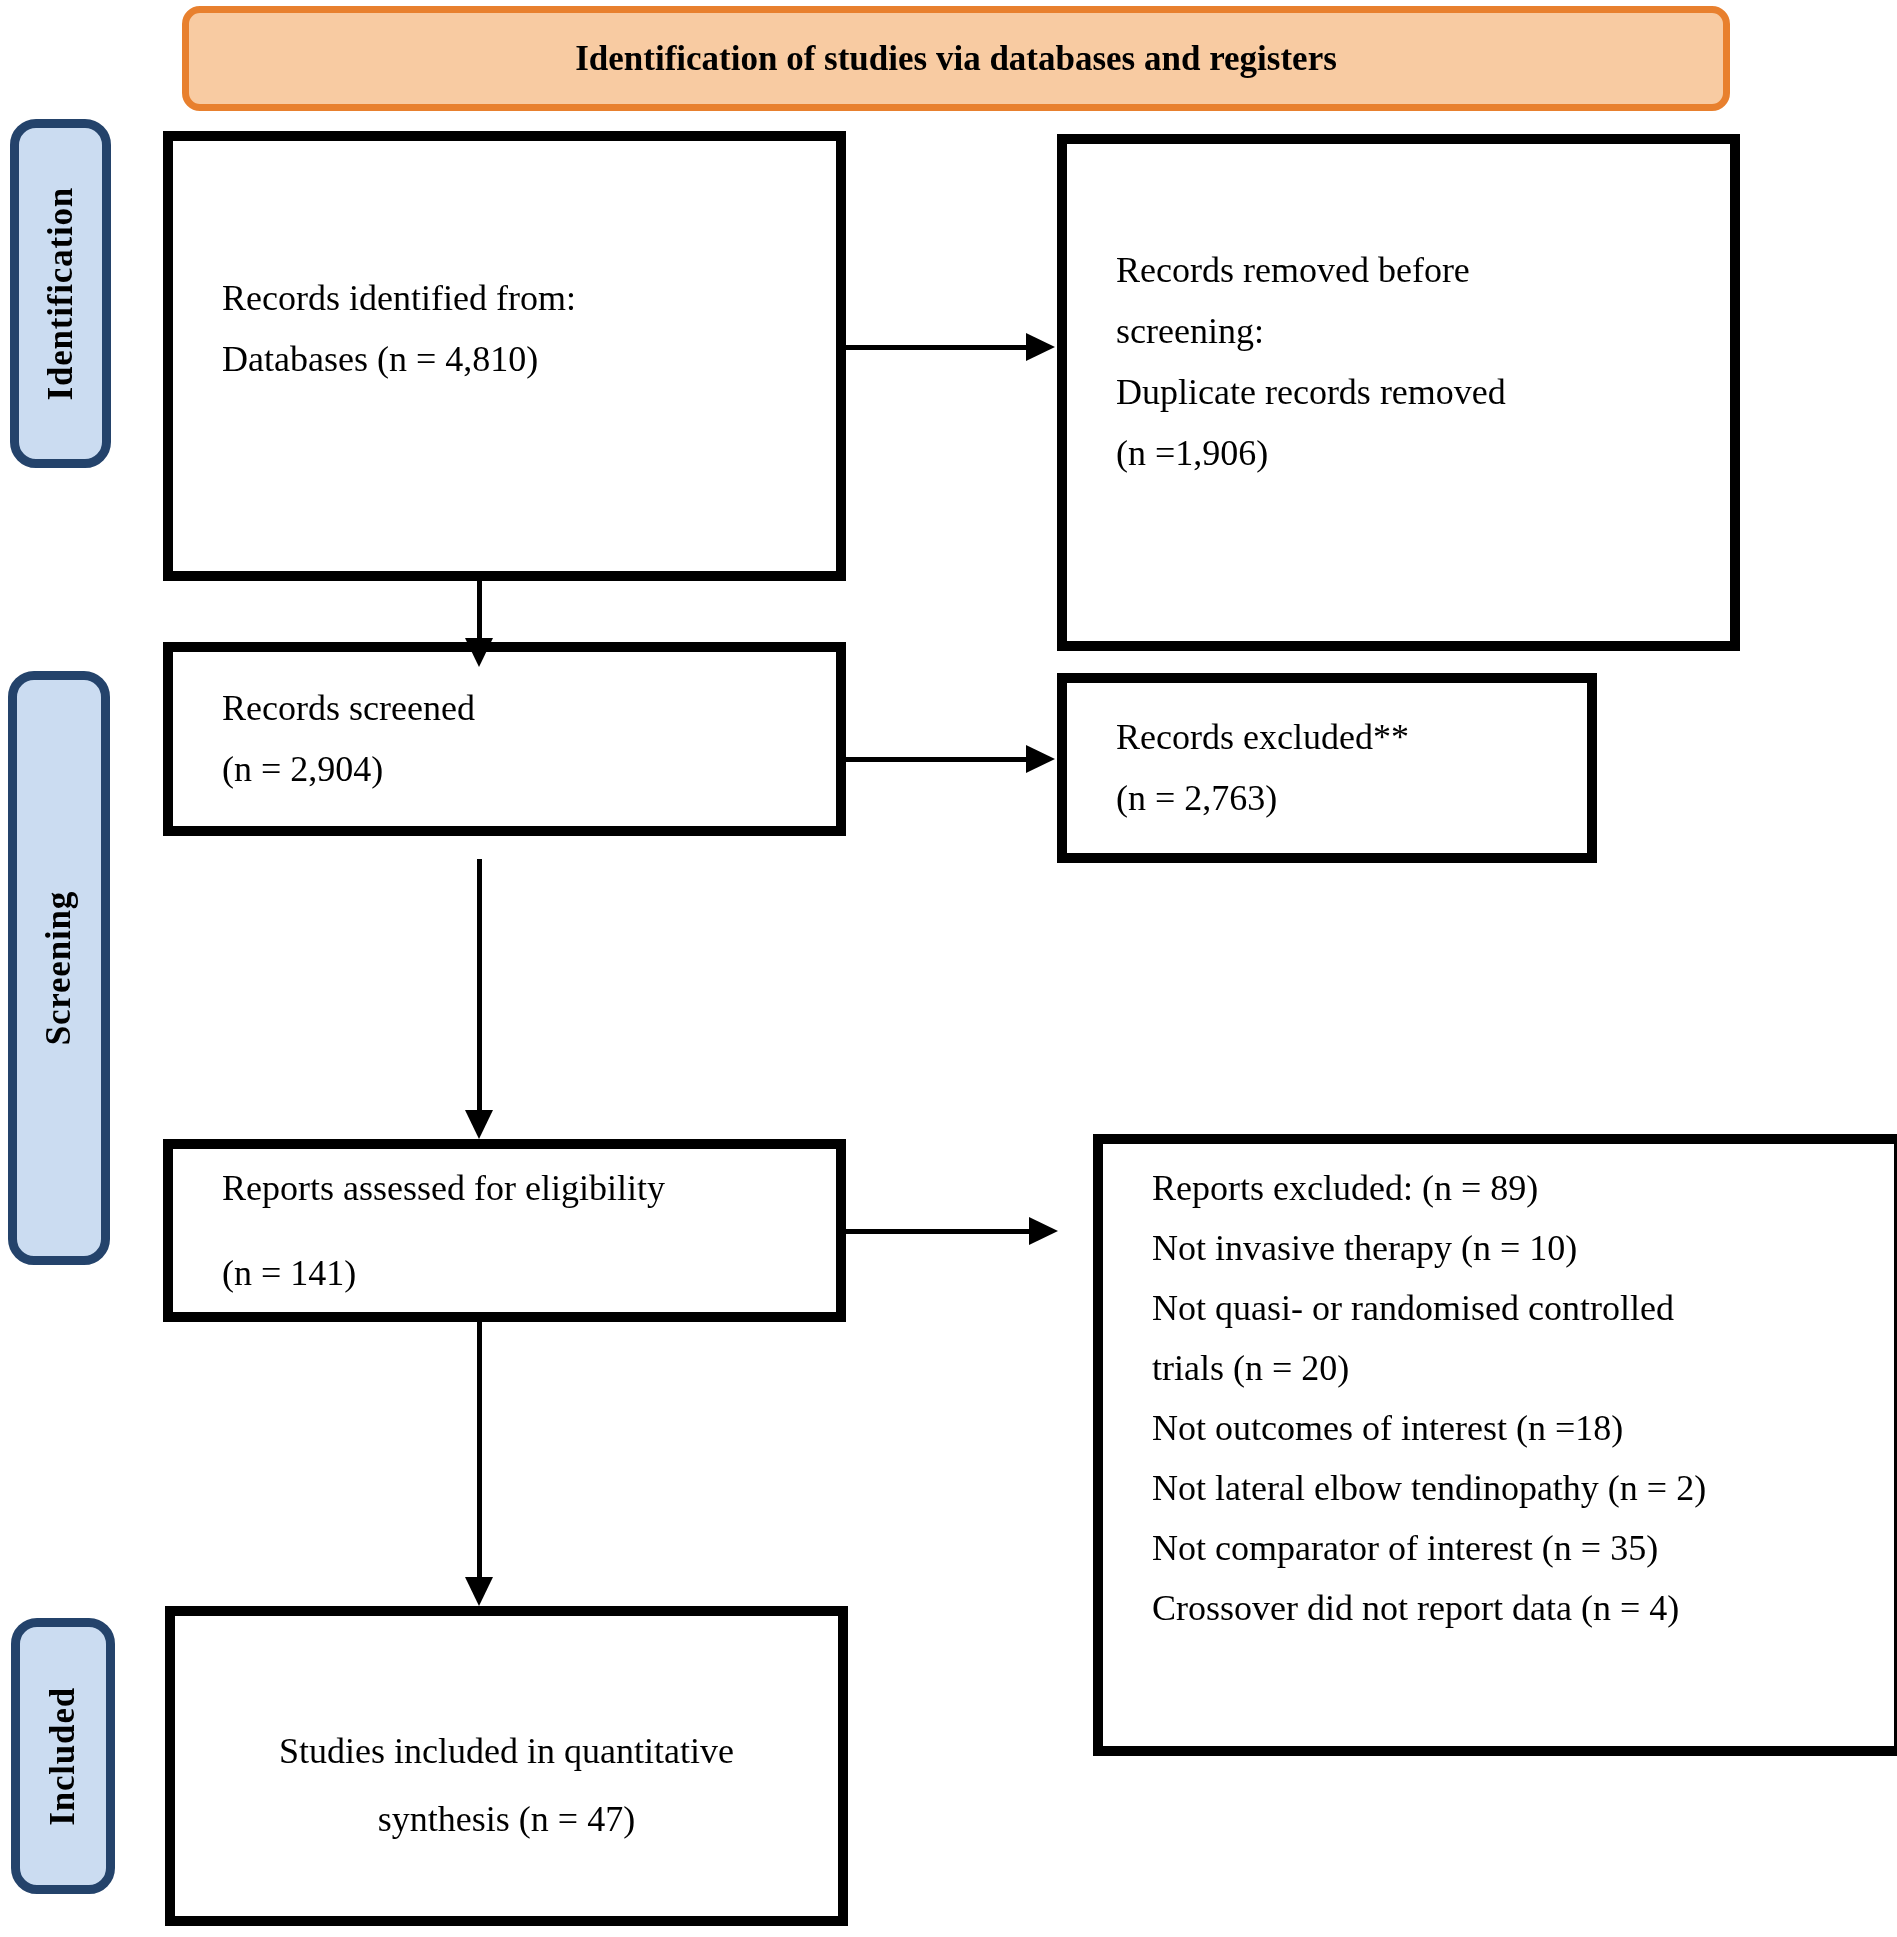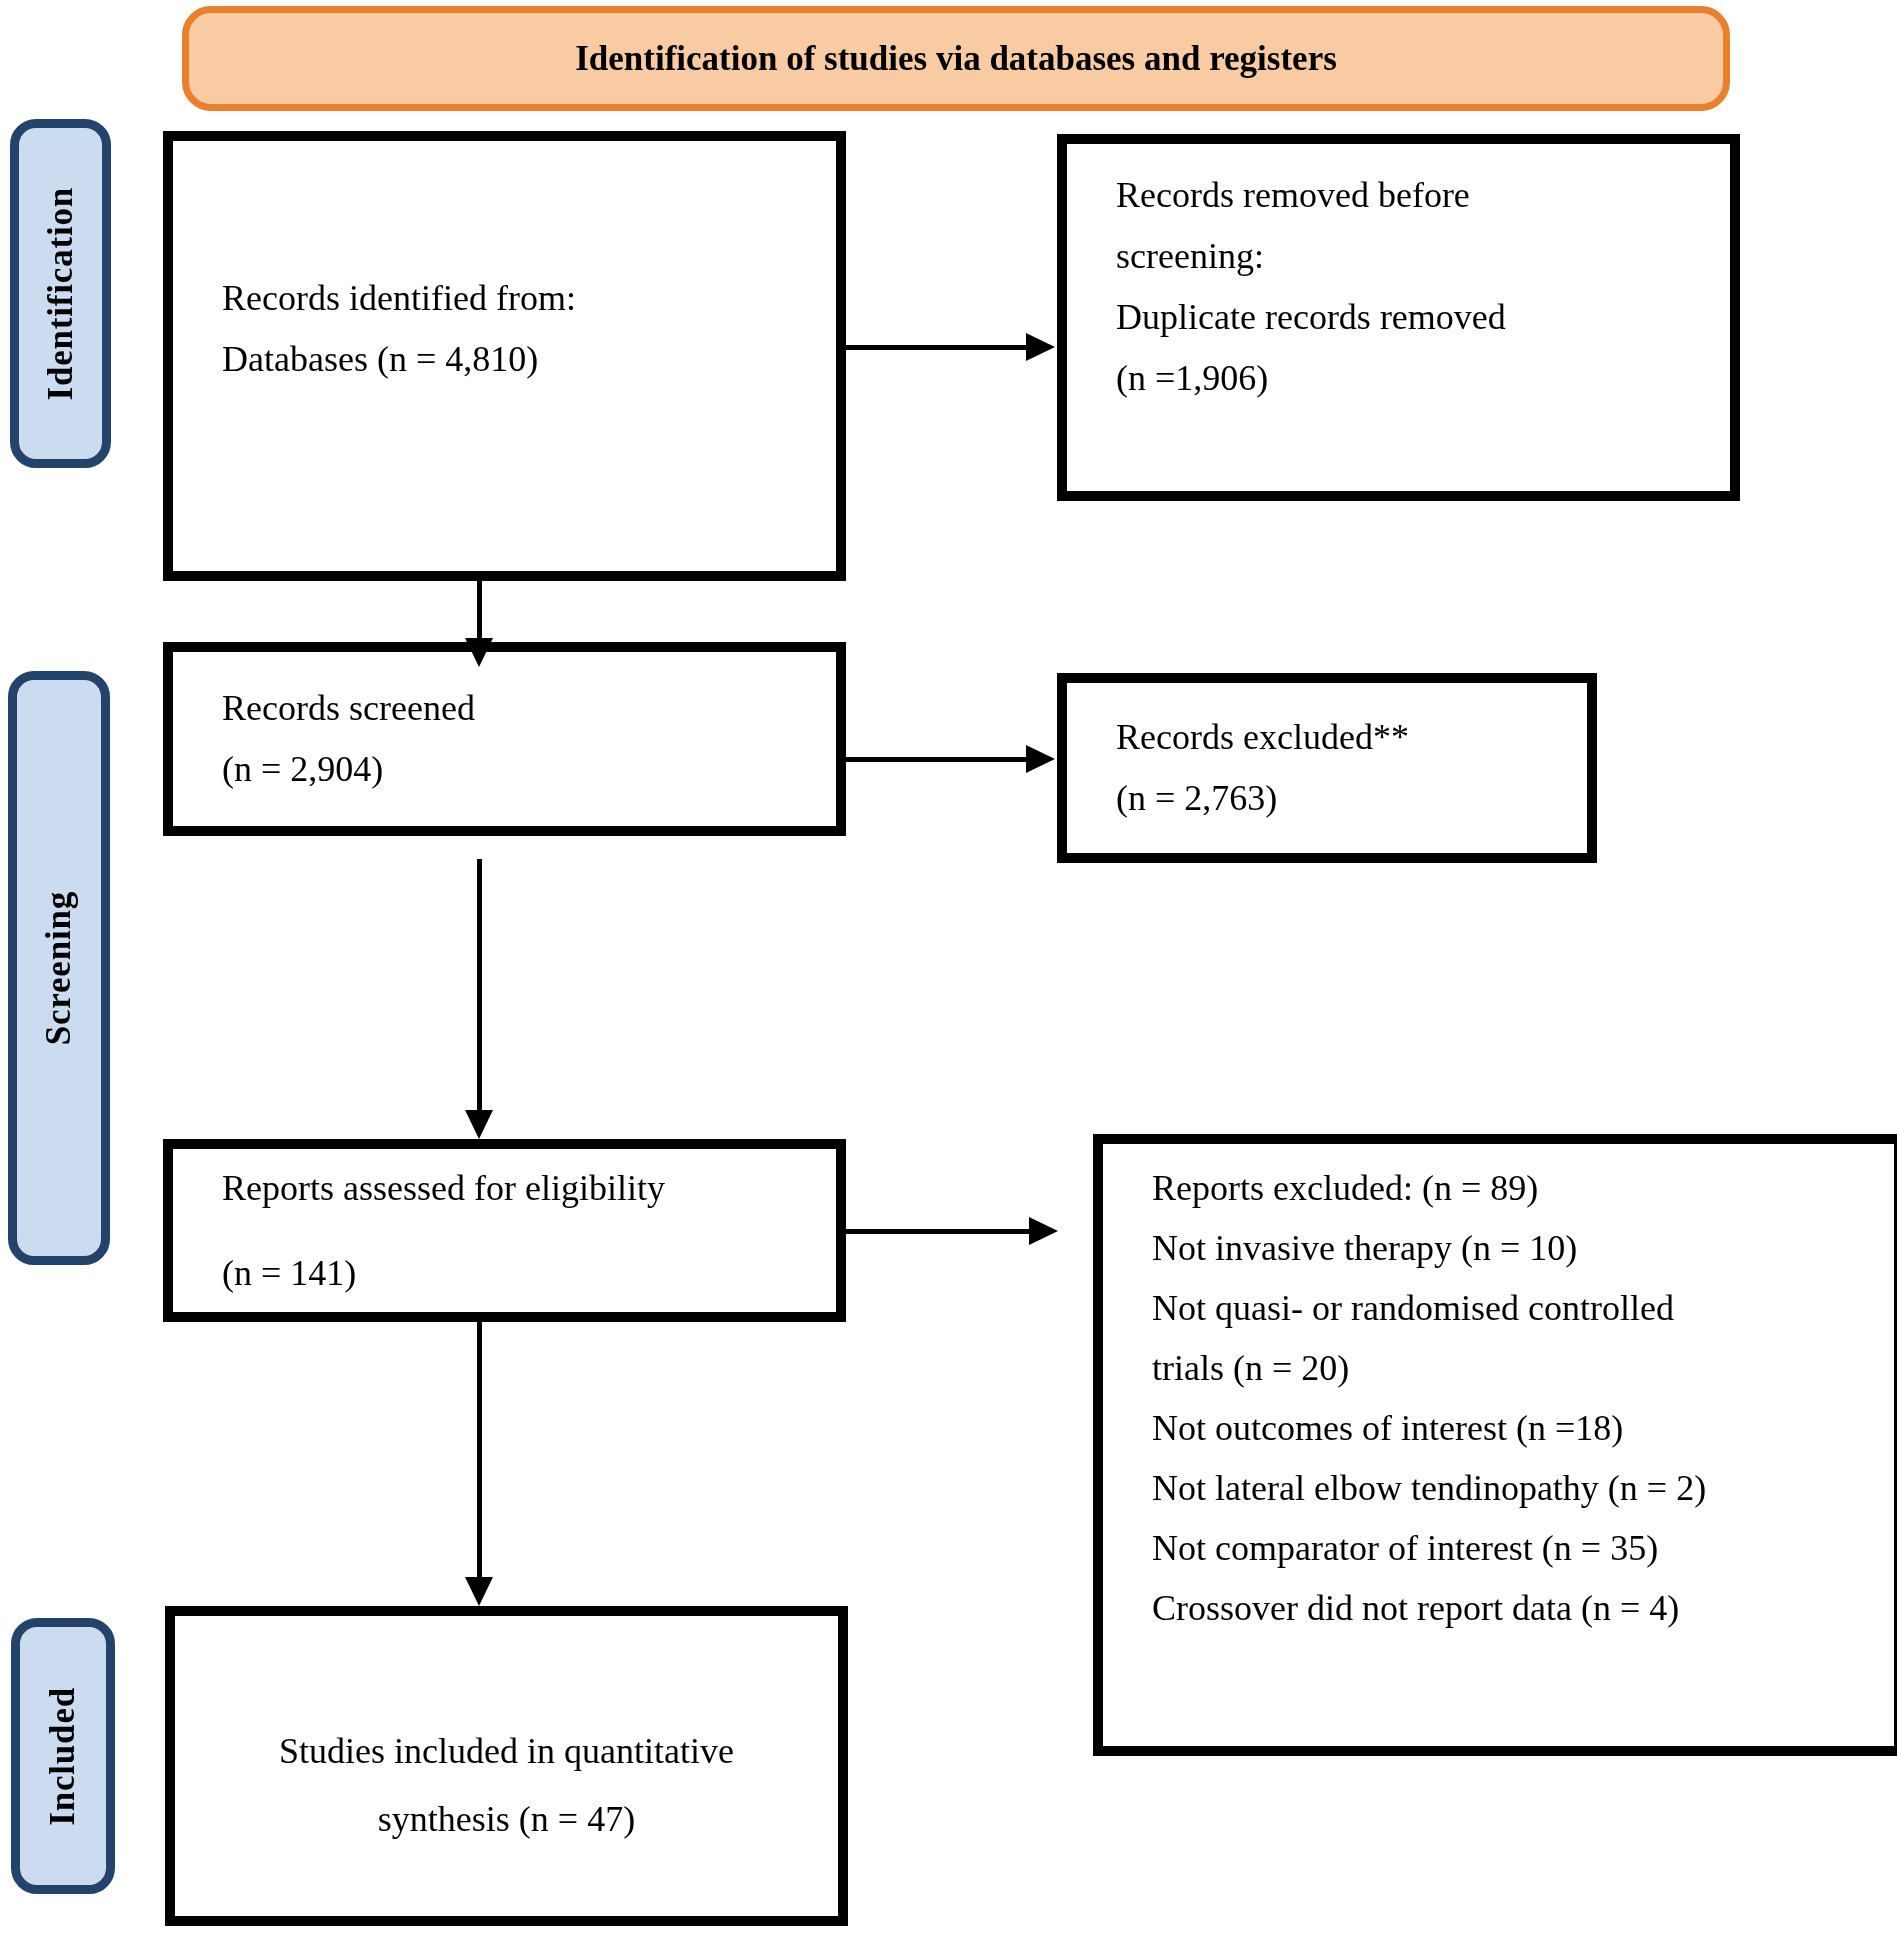--- a/index.html
+++ b/index.html
@@ -12,21 +12,21 @@
     --bg: #ffffff;
   }
   html, body { margin:0; padding:0; background:var(--bg); }
   .canvas {
     position:relative; width:1898px; height:1938px; background:var(--bg);
     font-family:"Liberation Serif","DejaVu Serif",serif; color:var(--text-color);
   }
   .banner {
     position:absolute; left:182px; top:6px; width:1548px; height:105px;
     background:var(--orange-fill); border:7.6px solid var(--orange-border);
-    border-radius:29px; box-sizing:border-box;
+    border-radius:18px; box-sizing:border-box;
     display:flex; align-items:center; justify-content:center;
     font-weight:bold; font-size:35px;
   }
   .stage {
     position:absolute; background:var(--blue-fill);
     border:9px solid var(--blue-border); border-radius:26px; box-sizing:border-box;
     display:flex; align-items:center; justify-content:center;
   }
   .stage .vtext {
     writing-mode:vertical-rl; transform:rotate(180deg);
@@ -76,21 +76,21 @@
   </div>
   <div class="stage" style="left:11.4px; top:1618px; width:104px; height:276px;">
     <span class="vtext">Included</span>
   </div>
 
   <div class="pbox left lift" style="left:163px; top:131px; width:683px; height:450px;">
       <div class="line">Records identified from:</div>
       <div class="line">Databases (n = 4,810)</div>
     </div>
 
-  <div class="pbox left lift2" style="left:1057px; top:134px; width:683px; height:367px;">
+  <div class="pbox left lift2" style="left:1057px; top:134px; width:683px; height:517px;">
       <div class="line">Records removed before</div>
       <div class="line">screening:</div>
       <div class="line">Duplicate records removed</div>
       <div class="line">(n =1,906)</div>
     </div>
 
   <div class="pbox left" style="left:163px; top:642px; width:683px; height:194px;">
       <div class="line">Records screened</div>
       <div class="line">(n = 2,904)</div>
     </div>

